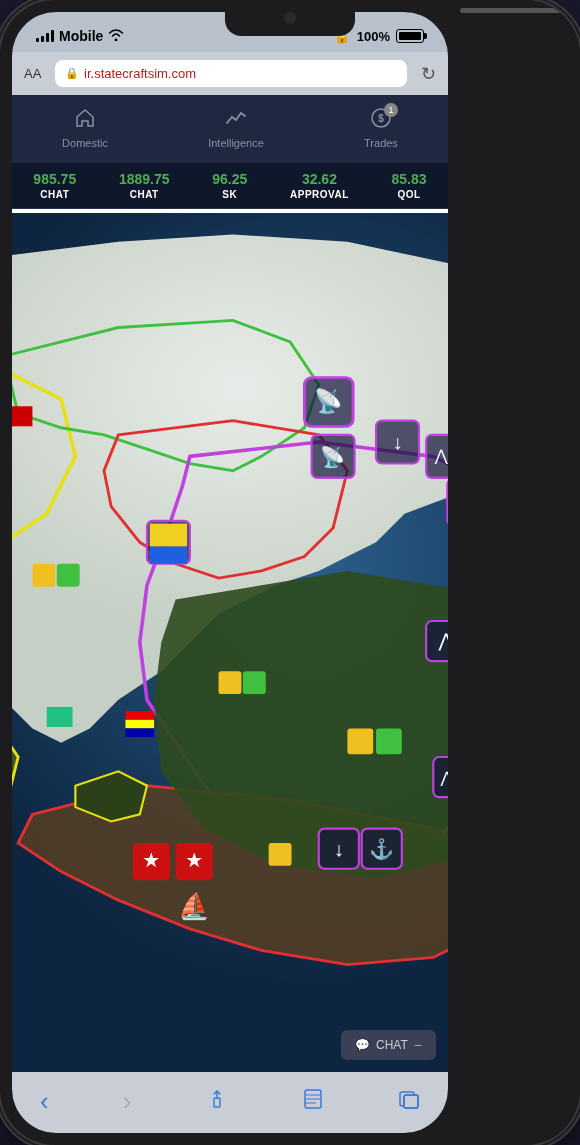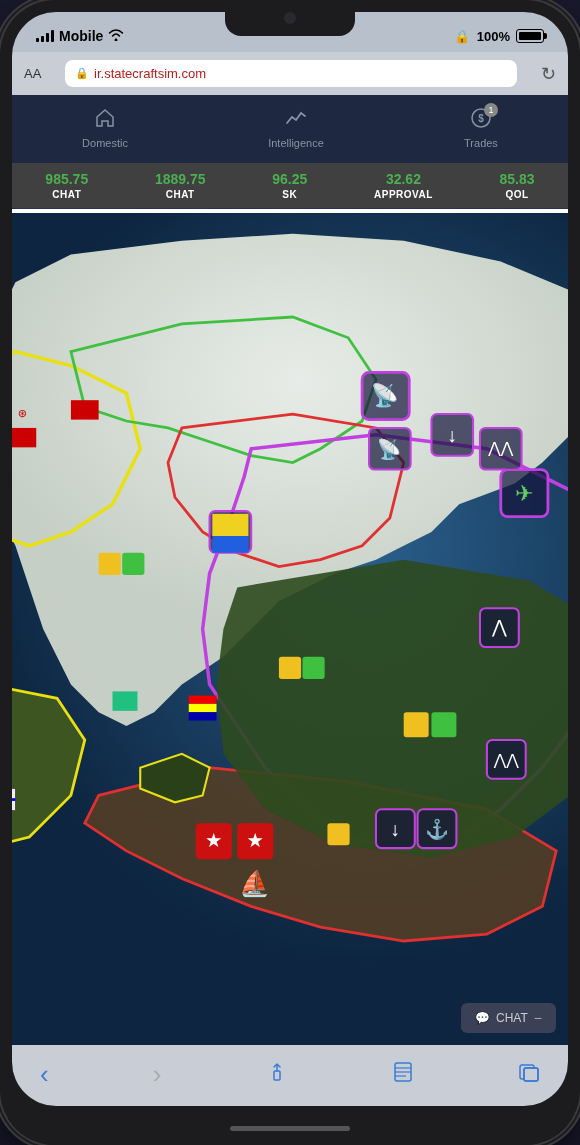--- a/index.html
+++ b/index.html
@@ -18,21 +18,21 @@
       background: #1c1c1e;
       border-radius: 55px;
       position: relative;
       box-shadow:
         0 0 0 2px #3a3a3c,
         0 0 0 4px #1c1c1e,
         0 0 0 6px #3a3a3c,
         0 20px 60px rgba(0,0,0,0.8);
       overflow: hidden;
       display: flex;
-      flex-direction: column;
+      flex-direction: row;
     }
 
     
     .phone-frame::before {
       content: '';
       position: absolute;
       left: -6px;
       top: 180px;
       width: 5px;
       height: 60px;
@@ -142,21 +142,21 @@
       background: #1c2333;
       border-radius: 1px;
     }
 
     
     .browser-bar {
       background: #c8cdd6;
       padding: 8px 12px;
       display: flex;
       align-items: center;
-      gap: 24px;
+      gap: 14px;
       flex-shrink: 0;
     }
 
     .font-size-btn {
       font-size: 13px;
       color: #333;
       font-weight: 500;
       white-space: nowrap;
     }
 
@@ -232,21 +232,21 @@
       width: 14px;
       height: 14px;
       font-size: 9px;
       display: flex;
       align-items: center;
       justify-content: center;
     }
 
     
     .stats-bar {
-      background: #404040;
+      background: #0f172a;
       display: flex;
       justify-content: space-around;
       padding: 8px 0;
       border-bottom: 1px solid #2a3050;
       flex-shrink: 0;
     }
 
     .stat-item {
       display: flex;
       flex-direction: column;

